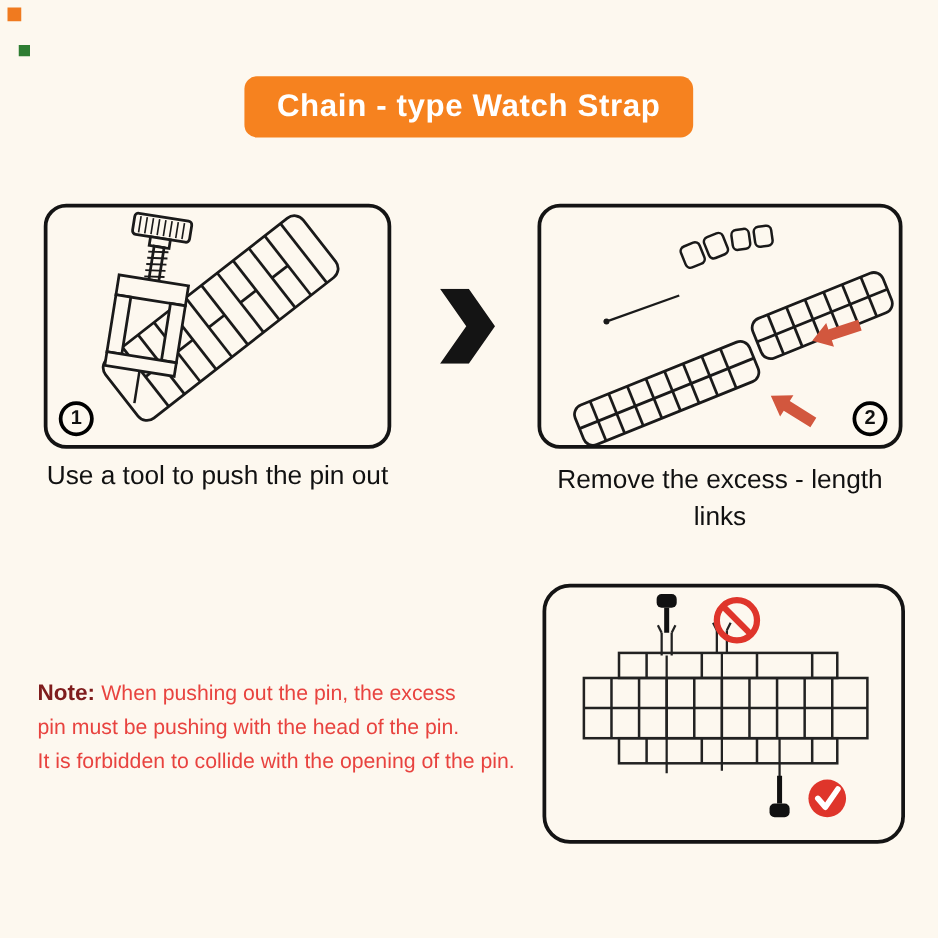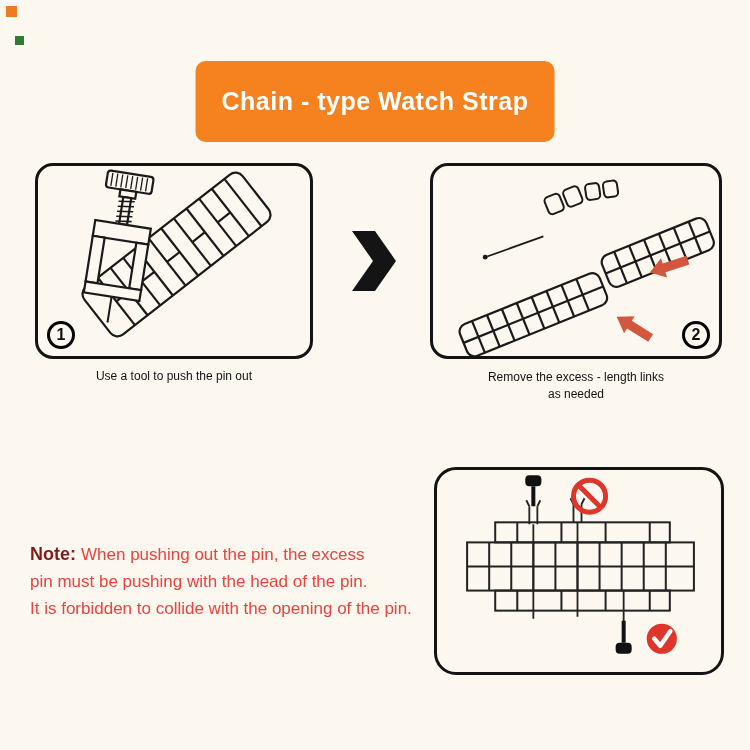--- a/index.html
+++ b/index.html
@@ -8,41 +8,41 @@
     position:relative;
     background:#fdf8ef;
     font-family:"Liberation Sans", sans-serif;
     color:#111;
     overflow:hidden;
   }
   .title-banner {
     position:absolute; top:61px; left:50%; transform:translateX(-50%);
     background:#f6821f; color:#ffffff;
     font-size:25px; font-weight:bold; letter-spacing:.5px;
-    padding:26px 26px; border-radius:10px; white-space:nowrap;
+    padding:10px 26px; border-radius:10px; white-space:nowrap;
   }
   .panel {
     position:absolute;
     border:3.5px solid #141414;
     border-radius:18px;
   }
   .panel-left  { left:35px;  top:163px; width:278px; height:196px; }
   .panel-right { left:430px; top:163px; width:292px; height:196px; }
   .panel-note  { left:434px; top:467px; width:290px; height:208px; border-radius:22px; }
   .panel svg { width:100%; height:100%; display:block; border-radius:14px; }
   .badge {
     position:absolute; width:28px; height:28px;
     border:3px solid #000; border-radius:50%;
     display:flex; align-items:center; justify-content:center;
     font-weight:bold; font-size:16px; background:#fdf8ef; z-index:2;
   }
   .badge-1 { left:9px;  bottom:7px; }
   .badge-2 { right:9px; bottom:7px; }
   .chevron { position:absolute; left:351px; top:231px; width:46px; height:60px; }
-  .caption { position:absolute; text-align:center; font-size:12px; color:#111; }
+  .caption { position:absolute; text-align:center; font-size:21px; color:#111; }
   .caption-1 { left:35px;  top:369px; width:278px; }
   .caption-2 { left:430px; top:369px; width:292px; line-height:1.45; }
   .note {
     position:absolute; left:30px; top:541px; width:424px;
     font-size:17px; line-height:27px; color:#e8433f;
   }
   .note-label { color:#7f1d1d; font-weight:bold; font-size:18px; margin-right:5px; }
   .artifact-a { position:absolute; left:6px;  top:6px;  width:11px; height:11px; background:#f07a1f; }
   .artifact-b { position:absolute; left:15px; top:36px; width:9px;  height:9px;  background:#2e7d32; }
 </style>
@@ -163,21 +163,20 @@
       <polygon points="0,0 15,-10 15,-4.5 40,-4.5 40,4.5 15,4.5 15,10" transform="translate(183,150) rotate(32)"></polygon>
       <polygon points="0,0 15,-10 15,-4.5 40,-4.5 40,4.5 15,4.5 15,10" transform="translate(216,106) rotate(-18)"></polygon>
     </g>
   </svg>
   <div class="badge badge-2">2</div>
 </div>
 
 <div class="caption caption-1">Use a tool to push the pin out</div>
 <div class="caption caption-2">
   <div>Remove the excess - length links</div>
-  <div>as needed</div>
 </div>
 
 <div class="note">
   <div>
     <span class="note-label">Note:</span><span>When pushing out the pin, the excess</span>
   </div>
   <div>pin must be pushing with the head of the pin.</div>
   <div>It is forbidden to collide with the opening of the pin.</div>
 </div>
 

